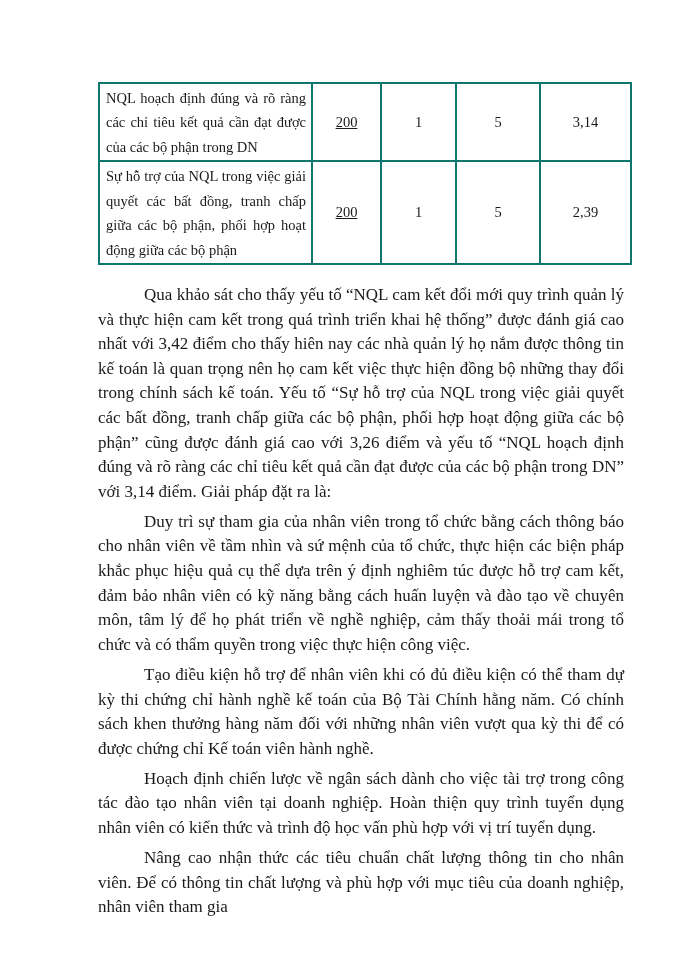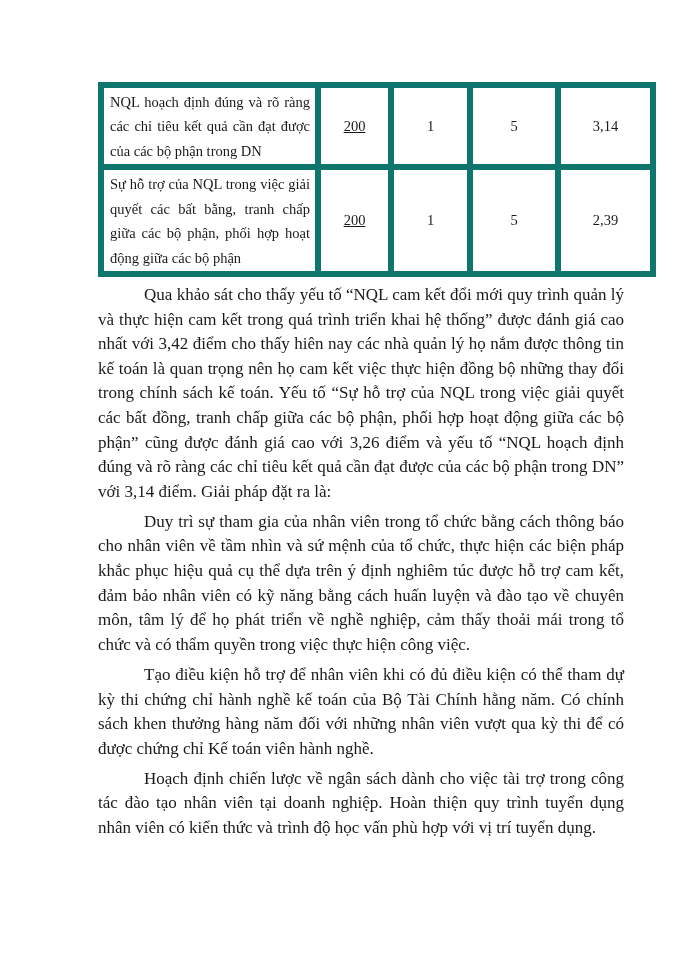--- a/index.html
+++ b/index.html
@@ -1,21 +1,21 @@
 <!DOCTYPE html>
 <html><head>
 <meta charset="utf-8">
 <style>
   html, body { margin: 0; padding: 0; background: #ffffff; }
   body { width: 700px; height: 960px; position: relative; overflow: hidden;
          font-family: "Liberation Serif", "DejaVu Serif", serif; color: #1a1a1a; }
   .page { position: absolute; left: 0; top: 0; width: 700px; height: 960px; }
   table.survey { position: absolute; left: 98px; top: 82px; border-collapse: collapse;
                  font-size: 14.5px; }
-  table.survey td { border: 6px solid #0f766e; padding: 0; vertical-align: middle; }
+  table.survey td { border: 2px solid #0f766e; padding: 0; vertical-align: middle; }
   td.label { width: 200px; padding: 1px 5px 0 6px !important; line-height: 24.5px;
              text-align: justify; text-align-last: left; }
   td.num { text-align: center; }
   .c1 { width: 67px; text-decoration: underline; } .c2 { width: 73px; } .c3 { width: 82px; } .c4 { width: 89px; }
   tr.r1 td { height: 75px; }
   tr.r2 td { height: 100px; }
   .source { position: absolute; left: 98px; width: 526px; top: 259px; text-align: center;
             font-style: italic; font-size: 14.5px; line-height: 20px; }
   .body-text { position: absolute; left: 98px; width: 526px; top: 283px;
                font-size: 17px; line-height: 24.6px; }
@@ -29,30 +29,31 @@
   <table class="survey">
     <tbody>
         <tr class="r1">
       <td class="label">NQL hoạch định đúng và rõ ràng các chỉ tiêu kết quả cần đạt được của các bộ phận trong DN</td>
       <td class="num c1">200</td>
       <td class="num c2">1</td>
       <td class="num c3">5</td>
       <td class="num c4">3,14</td>
     </tr>
     <tr class="r2">
-      <td class="label">Sự hỗ trợ của NQL trong việc giải quyết các bất bằng, tranh chấp giữa các bộ phận, phối hợp hoạt động giữa các bộ phận</td>
+      <td class="label">Sự hỗ trợ của NQL trong việc giải quyết các bất đồng, tranh chấp giữa các bộ phận, phối hợp hoạt động giữa các bộ phận</td>
       <td class="num c1">200</td>
       <td class="num c2">1</td>
       <td class="num c3">5</td>
       <td class="num c4">2,39</td>
     </tr>
   </tbody>
     </table>
 
 
   <div class="body-text">
     <p>Qua khảo sát cho thấy yếu tố “NQL cam kết đổi mới quy trình quản lý và thực hiện cam kết trong quá trình triển khai hệ thống” được đánh giá cao nhất với 3,42 điểm cho thấy hiên nay các nhà quản lý họ nắm được thông tin kế toán là quan trọng nên họ cam kết việc thực hiện đồng bộ những thay đổi trong chính sách kế toán. Yếu tố “Sự hỗ trợ của NQL trong việc giải quyết các bất đồng, tranh chấp giữa các bộ phận, phối hợp hoạt động giữa các bộ phận” cũng được đánh giá cao với 3,26 điểm và yếu tố “NQL hoạch định đúng và rõ ràng các chỉ tiêu kết quả cần đạt được của các bộ phận trong DN” với 3,14 điểm. Giải pháp đặt ra là:</p>
     <p>Duy trì sự tham gia của nhân viên trong tổ chức bằng cách thông báo cho nhân viên về tầm nhìn và sứ mệnh của tổ chức, thực hiện các biện pháp khắc phục hiệu quả cụ thể dựa trên ý định nghiêm túc được hỗ trợ cam kết, đảm bảo nhân viên có kỹ năng bằng cách huấn luyện và đào tạo về chuyên môn, tâm lý để họ phát triển về nghề nghiệp, cảm thấy thoải mái trong tổ chức và có thẩm quyền trong việc thực hiện công việc.</p>
     <p>Tạo điều kiện hỗ trợ để nhân viên khi có đủ điều kiện có thể tham dự kỳ thi chứng chỉ hành nghề kế toán của Bộ Tài Chính hằng năm. Có chính sách khen thưởng hàng năm đối với những nhân viên vượt qua kỳ thi để có được chứng chỉ Kế toán viên hành nghề.</p>
     <p>Hoạch định chiến lược về ngân sách dành cho việc tài trợ trong công tác đào tạo nhân viên tại doanh nghiệp. Hoàn thiện quy trình tuyển dụng nhân viên có kiến thức và trình độ học vấn phù hợp với vị trí tuyển dụng.</p>
+    <p>Nâng cao nhận thức các tiêu chuẩn chất lượng thông tin cho nhân viên. Để có thông tin chất lượng và phù hợp với mục tiêu của doanh nghiệp, nhân viên tham gia</p>
   </div>
 
 </div>
 
 </body></html>

